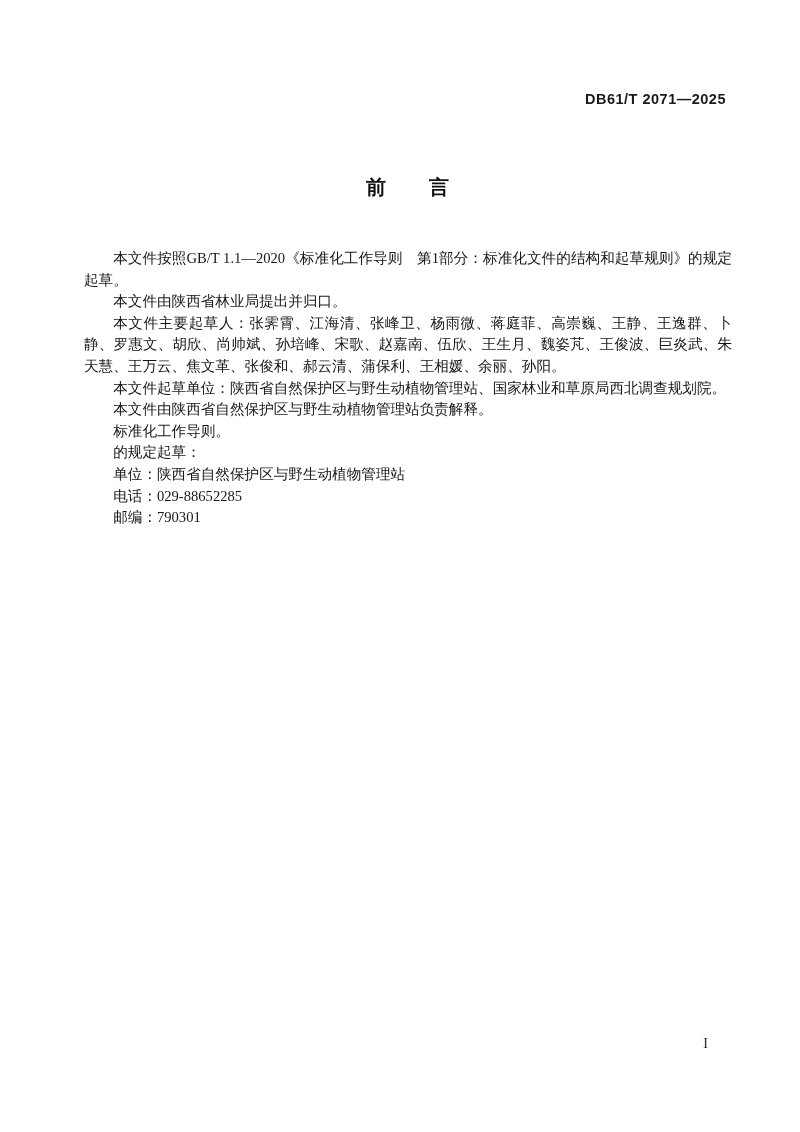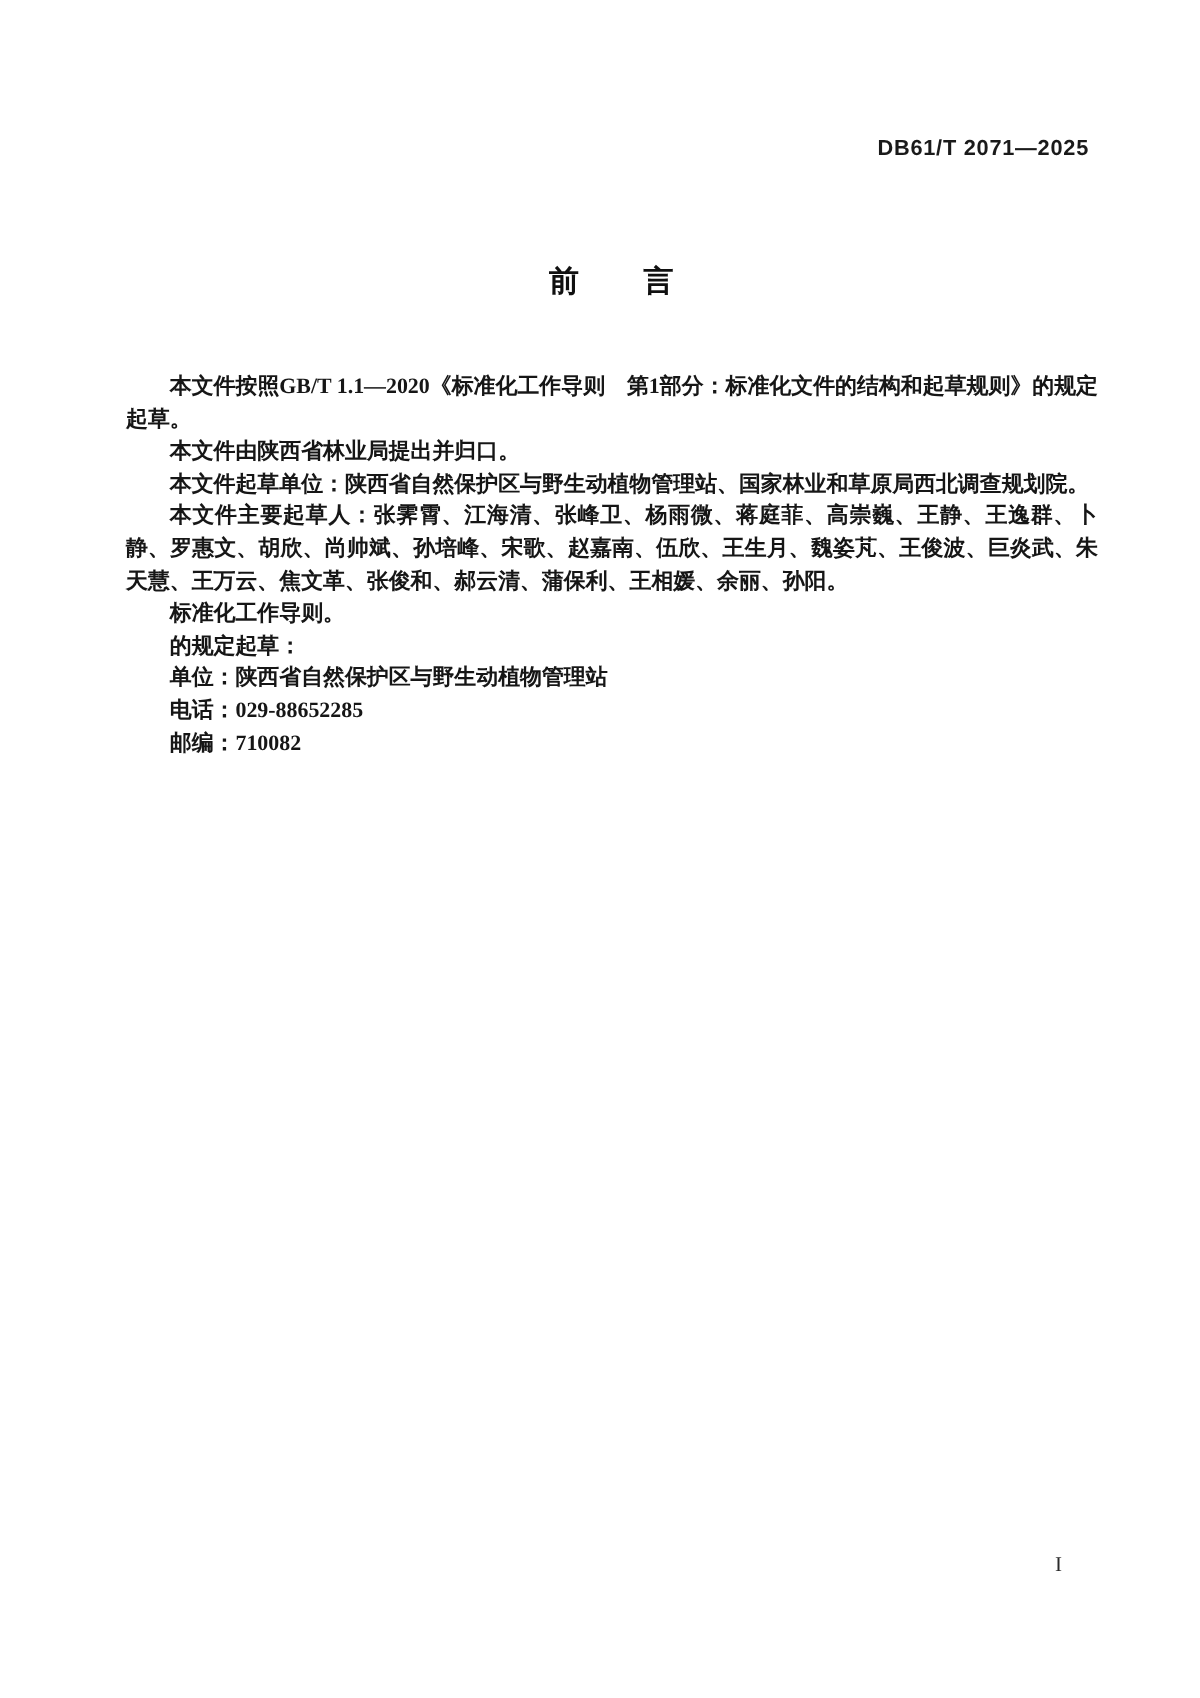--- a/index.html
+++ b/index.html
@@ -42,21 +42,20 @@
   .body-block {
     position: absolute;
     top: 248px;
     left: 84px;
     width: 648px;
     font-family: "Liberation Serif", "DejaVu Serif", serif;
     font-size: 14.6px;
     line-height: 21.6px;
     color: #161616;
     text-align: justify;
-    font-weight: bold;
   }
   .body-block p {
     margin: 0;
     padding: 0;
     text-indent: 2em;
   }
   .page-number {
     position: absolute;
     top: 1036px;
     right: 92px;
@@ -70,24 +69,25 @@
 
 <div class="page">
 
   <div class="header-code">DB61/T 2071—2025</div>
 
   <div class="doc-title">前　　言</div>
 
   <div class="body-block">
       <p>本文件按照GB/T 1.1—2020《标准化工作导则　第1部分：标准化文件的结构和起草规则》的规定起草。</p>
       <p>本文件由陕西省林业局提出并归口。</p>
+      <p>本文件主要起草人：张霁霄、江海清、张峰卫、杨雨微、蒋庭菲、高崇巍、王静、王逸群、卜静、罗惠文、胡欣、尚帅斌、孙培峰、宋歌、赵嘉南、伍欣、王生月、魏姿芃、王俊波、巨炎武、朱天慧、王万云、焦文革、张俊和、郝云清、蒲保利、王相媛、余丽、孙阳。</p>
       <p>本文件起草单位：陕西省自然保护区与野生动植物管理站、国家林业和草原局西北调查规划院。</p>
-      <p>本文件主要起草人：张霁霄、江海清、张峰卫、杨雨微、蒋庭菲、高崇巍、王静、王逸群、卜静、罗惠文、胡欣、尚帅斌、孙培峰、宋歌、赵嘉南、伍欣、王生月、魏姿芃、王俊波、巨炎武、朱天慧、王万云、焦文革、张俊和、郝云清、蒲保利、王相媛、余丽、孙阳。</p>
+      <p>本文件由陕西省自然保护区与野生动植物管理站负责解释。</p>
       <p>标准化工作导则。</p>
       <p>的规定起草：</p>
       <p>单位：陕西省自然保护区与野生动植物管理站</p>
       <p>电话：029-88652285</p>
-      <p>邮编：710082</p>
+      <p>邮编：790301</p>
     </div>
 
   <div class="page-number">I</div>
 
 </div>
 
 </body></html>

